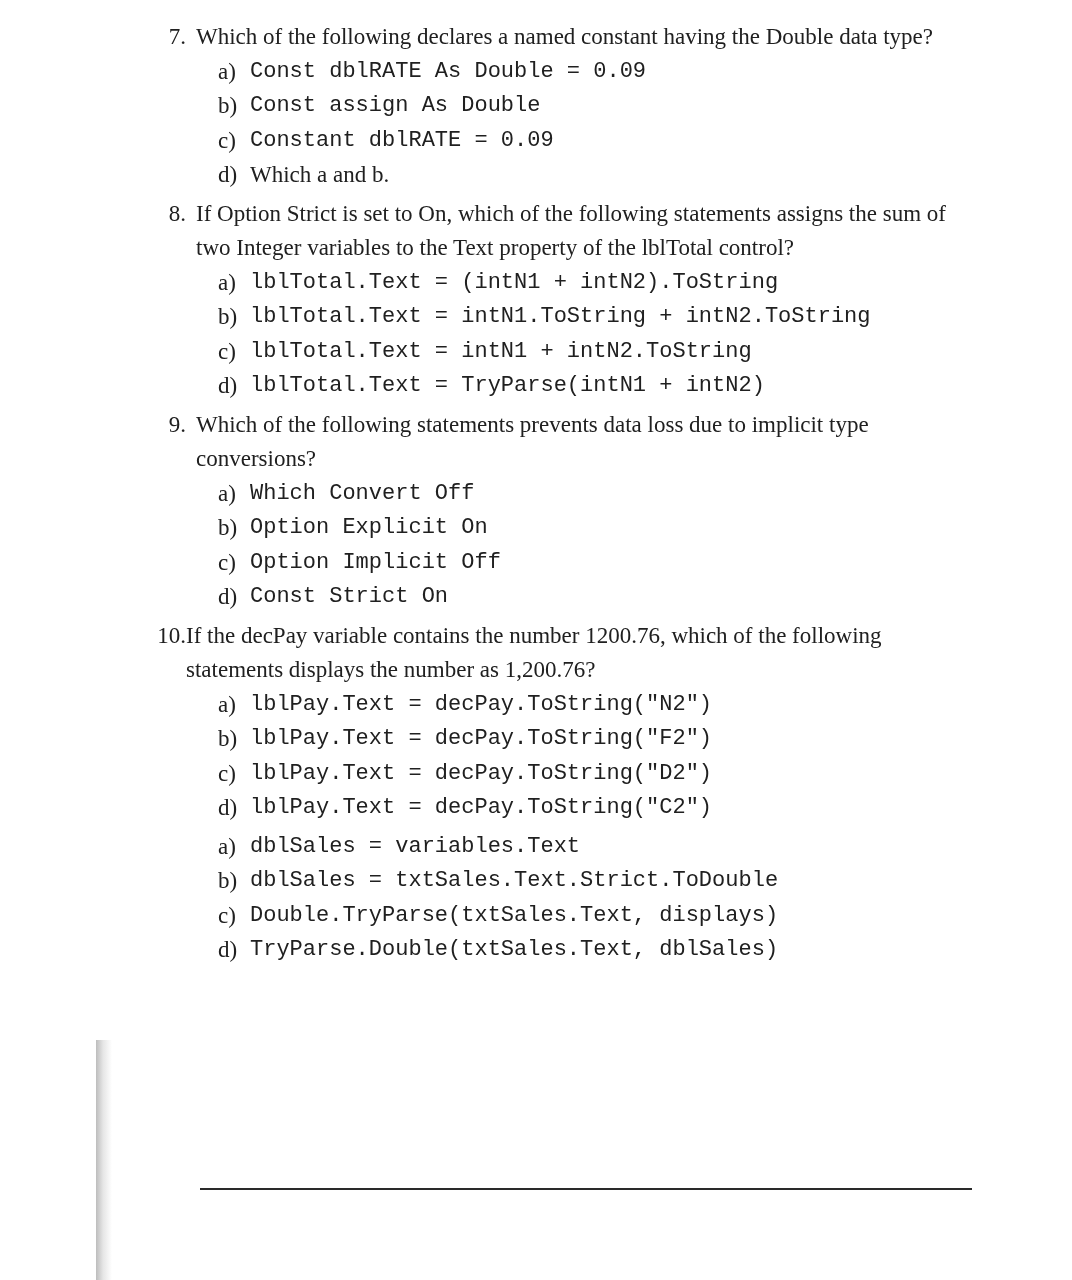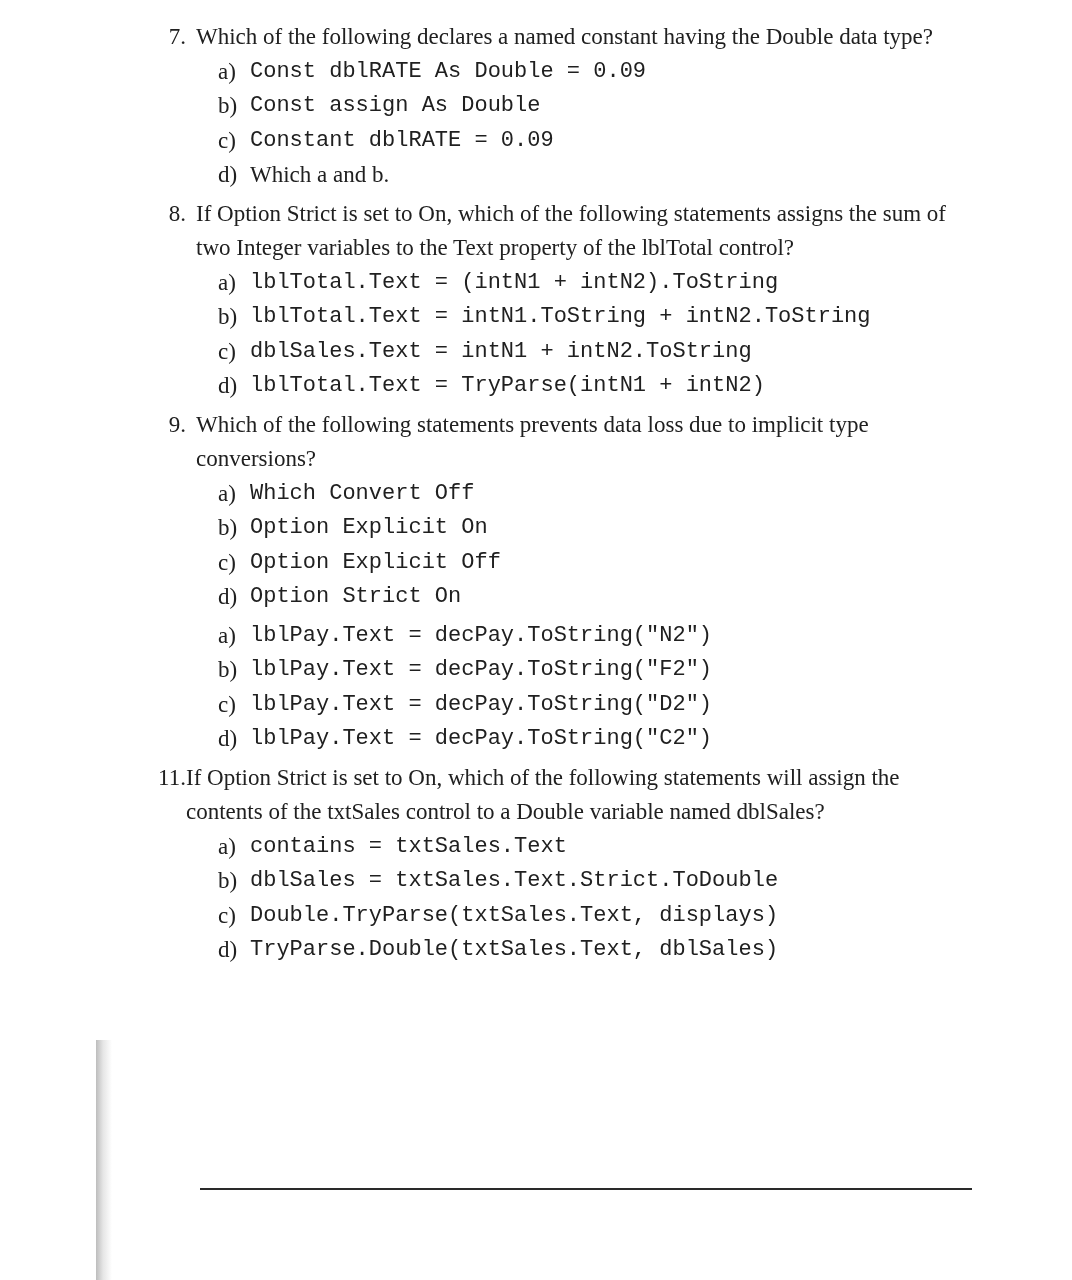--- a/index.html
+++ b/index.html
@@ -119,21 +119,21 @@
       <div class="option">
         <span class="opt-letter serif">a)</span>
         <span class="opt-text code">lblTotal.Text = (intN1 + intN2).ToString</span>
       </div>
       <div class="option">
         <span class="opt-letter serif">b)</span>
         <span class="opt-text code">lblTotal.Text = intN1.ToString + intN2.ToString</span>
       </div>
       <div class="option">
         <span class="opt-letter serif">c)</span>
-        <span class="opt-text code">dblSales.Text = intN1 + intN2.ToString</span>
+        <span class="opt-text code">lblTotal.Text = intN1 + intN2.ToString</span>
       </div>
       <div class="option">
         <span class="opt-letter serif">d)</span>
         <span class="opt-text code">lblTotal.Text = TryParse(intN1 + intN2)</span>
       </div>
     </div>
 
     <div class="question">
       <div class="q-line">
         <span class="q-num">9.</span>
@@ -142,55 +142,55 @@
       <div class="option">
         <span class="opt-letter serif">a)</span>
         <span class="opt-text code">Which Convert Off</span>
       </div>
       <div class="option">
         <span class="opt-letter serif">b)</span>
         <span class="opt-text code">Option Explicit On</span>
       </div>
       <div class="option">
         <span class="opt-letter serif">c)</span>
-        <span class="opt-text code">Option Explicit Off</span>
-      </div>
-      <div class="option">
-        <span class="opt-letter serif">d)</span>
-        <span class="opt-text code">Option Strict On</span>
-      </div>
-    </div>
-
-    <div class="question">
+        <span class="opt-text code">Option Implicit Off</span>
+      </div>
+      <div class="option">
+        <span class="opt-letter serif">d)</span>
+        <span class="opt-text code">Const Strict On</span>
+      </div>
+    </div>
+
+    <div class="question">
+      <div class="q-line">
+        <span class="q-num10">10.</span>
+        <span class="q-text">If the decPay variable contains the number 1200.76, which of the following statements displays the number as 1,200.76?</span>
+      </div>
       <div class="option">
         <span class="opt-letter serif">a)</span>
         <span class="opt-text code">lblPay.Text = decPay.ToString("N2")</span>
       </div>
       <div class="option">
         <span class="opt-letter serif">b)</span>
         <span class="opt-text code">lblPay.Text = decPay.ToString("F2")</span>
       </div>
       <div class="option">
         <span class="opt-letter serif">c)</span>
         <span class="opt-text code">lblPay.Text = decPay.ToString("D2")</span>
       </div>
       <div class="option">
         <span class="opt-letter serif">d)</span>
         <span class="opt-text code">lblPay.Text = decPay.ToString("C2")</span>
       </div>
     </div>
 
     <div class="question">
-      <div class="q-line">
-        <span class="q-num10">11.</span>
-        <span class="q-text">If Option Strict is set to On, which of the following statements will assign the contents of the txtSales control to a Double variable named dblSales?</span>
-      </div>
-      <div class="option">
-        <span class="opt-letter serif">a)</span>
-        <span class="opt-text code">contains = txtSales.Text</span>
+      <div class="option">
+        <span class="opt-letter serif">a)</span>
+        <span class="opt-text code">dblSales = variables.Text</span>
       </div>
       <div class="option">
         <span class="opt-letter serif">b)</span>
         <span class="opt-text code">dblSales = txtSales.Text.Strict.ToDouble</span>
       </div>
       <div class="option">
         <span class="opt-letter serif">c)</span>
         <span class="opt-text code">Double.TryParse(txtSales.Text, displays)</span>
       </div>
       <div class="option">

